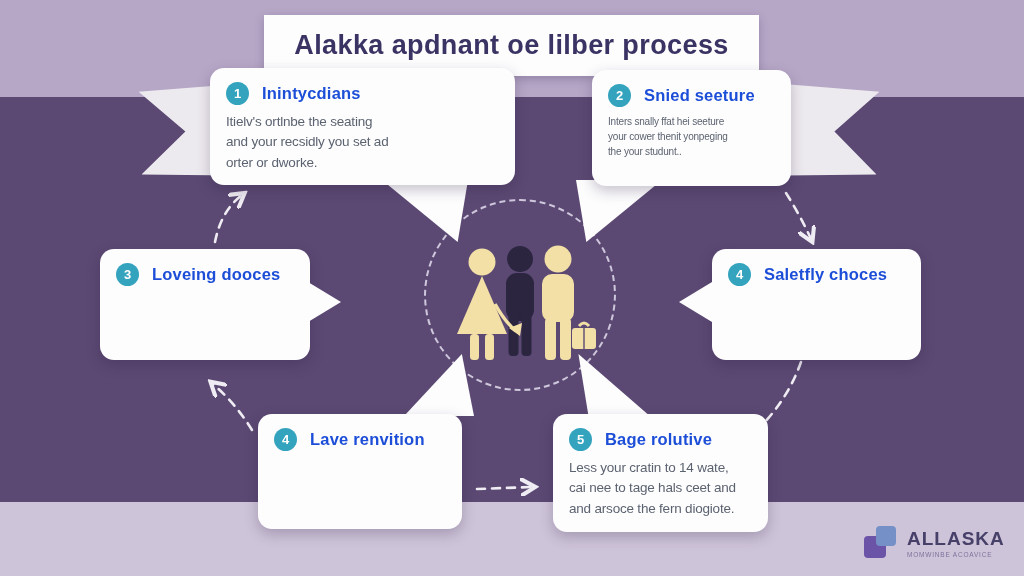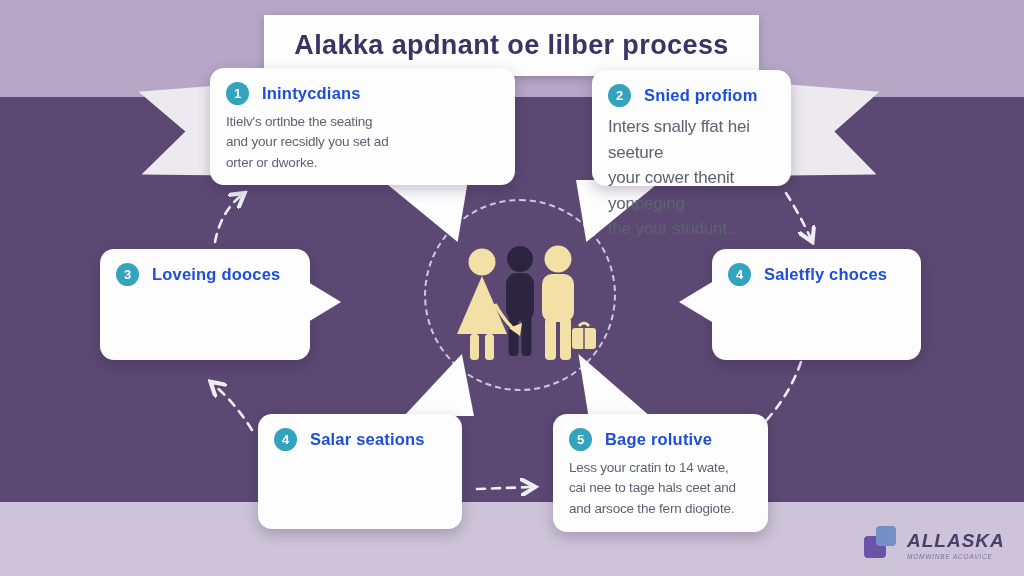--- a/index.html
+++ b/index.html
@@ -36,35 +36,35 @@
   
   .box{position:absolute;background:#fdfdfe;border-radius:14px;
     box-shadow:0 5px 14px rgba(40,25,60,.25);padding:14px 16px;box-sizing:border-box;z-index:4;}
   .box-head{display:flex;align-items:center;gap:13px;margin-bottom:7px;}
   .badge{width:23px;height:23px;min-width:23px;border-radius:50%;background:#34a3bd;color:#ffffff;
     font-size:13px;font-weight:bold;display:flex;align-items:center;justify-content:center;}
   .box-title{font-size:16.5px;font-weight:bold;color:#1d4ed8;letter-spacing:.2px;}
   .box-body{font-size:13.5px;color:#5c6370;line-height:1.5;white-space:pre-line;letter-spacing:-0.2px;}
   .b1{left:210px;top:68px;width:305px;height:117px;}
   .b2{left:592px;top:70px;width:199px;height:116px;}
-  .b2 .box-body{font-size:17px;}
+  .b2 .box-body{font-size:10px;}
   .b3{left:100px;top:249px;width:210px;height:111px;}
   .b4{left:712px;top:249px;width:209px;height:111px;}
   .b5{left:258px;top:414px;width:204px;height:115px;}
   .b6{left:553px;top:414px;width:215px;height:118px;}
   .tail{position:absolute;background:#fdfdfe;z-index:4;}
   .t3{left:308px;top:282px;width:33px;height:40px;clip-path:polygon(0 0,100% 50%,0 100%);}
   .t4{left:679px;top:282px;width:33px;height:40px;clip-path:polygon(100% 0,0 50%,100% 100%);}
 
   
   .arrows{position:absolute;left:0;top:0;z-index:2;pointer-events:none;}
   .dash{fill:none;stroke:#efecf3;stroke-width:2.6;stroke-dasharray:8 7;stroke-linecap:round;}
 
   
-  .logo{position:absolute;left:864px;top:526px;display:flex;align-items:flex-end;gap:9px;z-index:5;font-style:italic;}
+  .logo{position:absolute;left:864px;top:526px;display:flex;align-items:center;gap:9px;z-index:5;}
   .logo-icon{position:relative;width:34px;height:34px;}
   .logo-sq-back{position:absolute;left:0;top:10px;width:22px;height:22px;background:#6b54a8;border-radius:4px;}
   .logo-sq-front{position:absolute;left:12px;top:0;width:20px;height:20px;background:#7490c7;border-radius:4px;}
   .logo-text{display:flex;flex-direction:column;}
   .logo-name{font-size:19px;font-weight:bold;color:#474069;letter-spacing:1px;line-height:1;}
   .logo-tag{font-size:6.5px;color:#7d729b;letter-spacing:.8px;margin-top:3px;}
 </style>
 </head>
 <body>
 
@@ -136,21 +136,21 @@
       <div class="box-title">Inintycdians</div>
     </div>
     <div class="box-body">Itielv's ortlnbe the seating
 and your recsidly you set ad
 orter or dworke.</div>
   </div>
 
   <div class="box b2">
     <div class="box-head">
       <div class="badge">2</div>
-      <div class="box-title">Snied profiom</div>
+      <div class="box-title">Snied seeture</div>
     </div>
     <div class="box-body">Inters snally ffat hei seeture
 your cower thenit yonpeging
 the your studunt..</div>
   </div>
 
   <div class="box b3">
     <div class="box-head">
       <div class="badge">3</div>
       <div class="box-title">Loveing dooces</div>
@@ -162,21 +162,21 @@
     <div class="box-head">
       <div class="badge">4</div>
       <div class="box-title">Saletfly choces</div>
     </div>
   </div>
   <div class="tail t4"></div>
 
   <div class="box b5">
     <div class="box-head">
       <div class="badge">4</div>
-      <div class="box-title">Salar seations</div>
+      <div class="box-title">Lave renvition</div>
     </div>
   </div>
 
   <div class="box b6">
     <div class="box-head">
       <div class="badge">5</div>
       <div class="box-title">Bage rolutive</div>
     </div>
     <div class="box-body">Less your cratin to 14 wate,
 cai nee to tage hals ceet and

